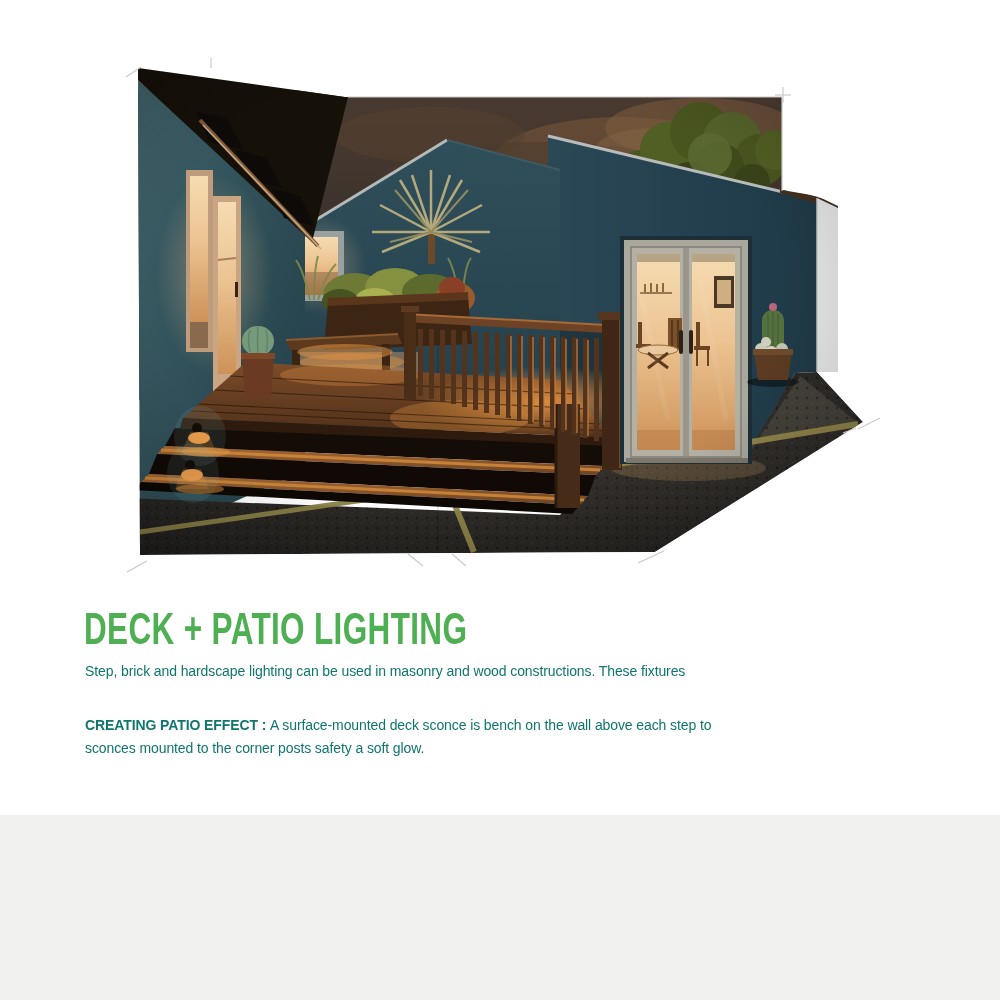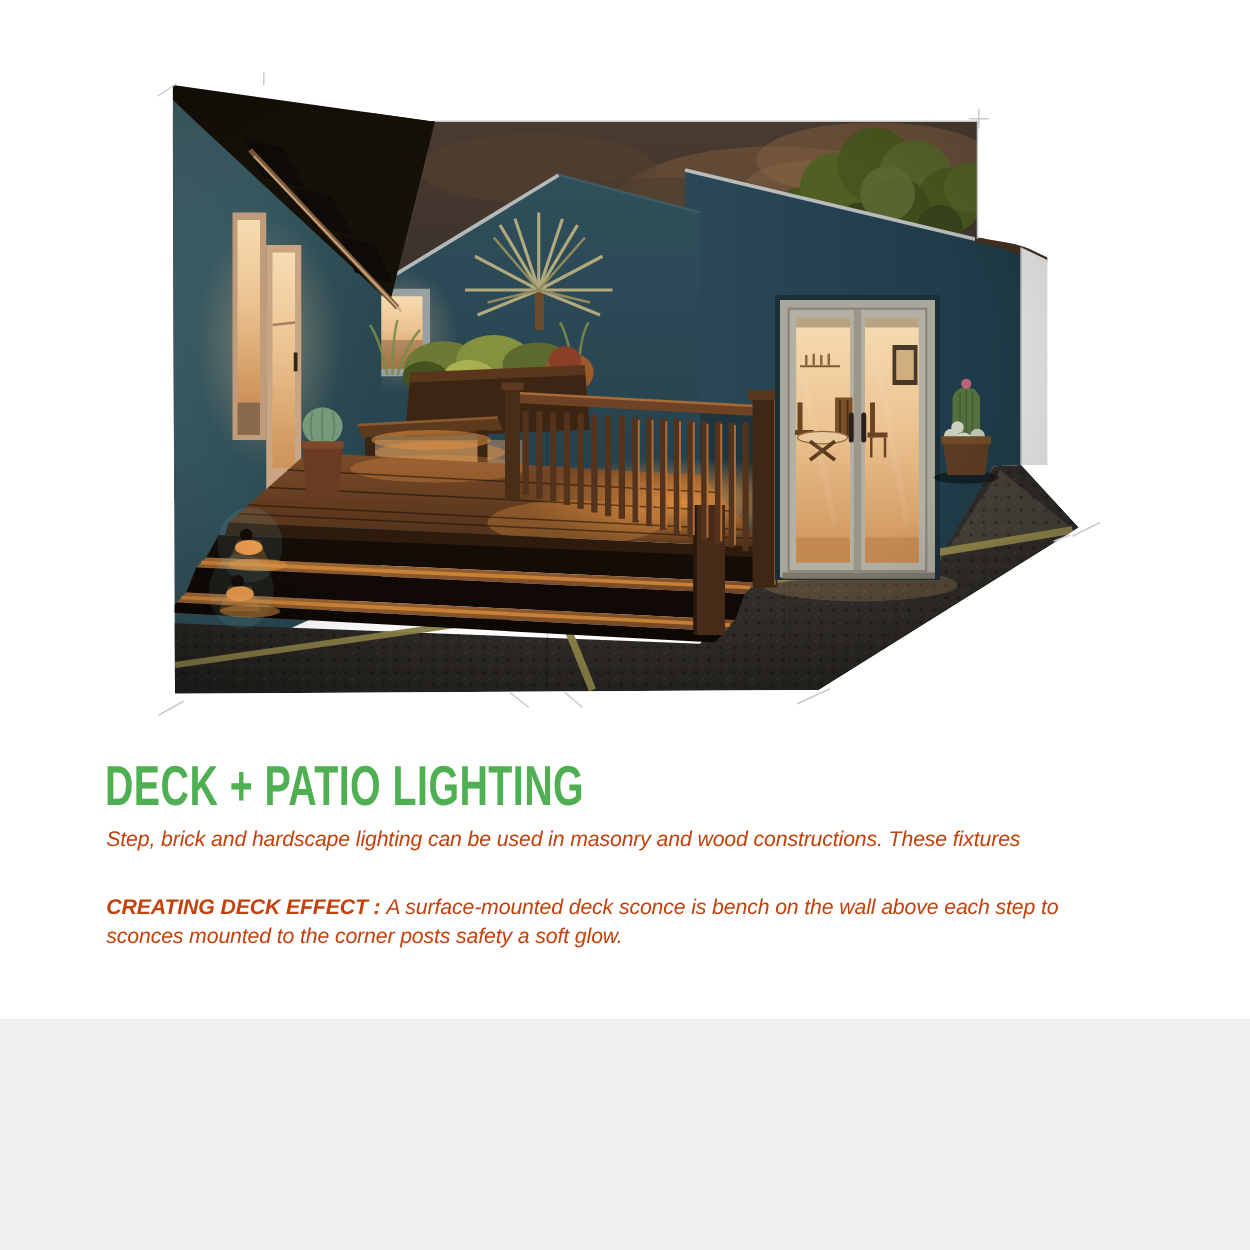--- a/index.html
+++ b/index.html
@@ -2,21 +2,21 @@
 <html><head>
 <meta charset="utf-8">
 <style>
   html,body{margin:0;padding:0;background:#ffffff;}
   .page{position:relative;width:1000px;height:1000px;background:#ffffff;overflow:hidden;
         font-family:"Liberation Sans", sans-serif;}
   .illu{position:absolute;left:0;top:0;}
   .title-wrap{position:absolute;left:84px;top:606px;}
   .title{font-size:45px;font-weight:700;letter-spacing:.5px;line-height:1;
          transform:scaleX(.70);transform-origin:left top;white-space:nowrap;color:#4eb052;}
-  .body-copy{position:absolute;left:85px;color:#c2410c;font-size:17px;line-height:23px;letter-spacing:-.1px;font-style:italic;}
+  .body-copy{position:absolute;left:85px;color:#0f766e;font-size:14px;line-height:23px;letter-spacing:-.1px;}
   .p1{top:660px;}
   .p2{top:714px;}
   .bold-label{font-weight:700;}
   .footer{position:absolute;left:0;top:815px;width:1000px;height:185px;background:#f0f0ee;}
 </style>
 </head>
 <body>
 
 <div class="page">
 
@@ -378,21 +378,21 @@
 
   <div class="title-wrap">
     <div class="title">DECK + PATIO LIGHTING</div>
   </div>
 
   <div class="body-copy p1">
     <div>Step, brick and hardscape lighting can be used in masonry and wood constructions. These fixtures</div>
   </div>
 
   <div class="body-copy p2">
-    <div><span class="bold-label">CREATING DECK EFFECT : </span><span>A surface-mounted deck sconce is bench on the wall above each step to</span></div>
+    <div><span class="bold-label">CREATING PATIO EFFECT : </span><span>A surface-mounted deck sconce is bench on the wall above each step to</span></div>
     <div>sconces mounted to the corner posts safety a soft glow.</div>
   </div>
 
   <div class="footer">
     
     
   </div>
 
 </div>
 

